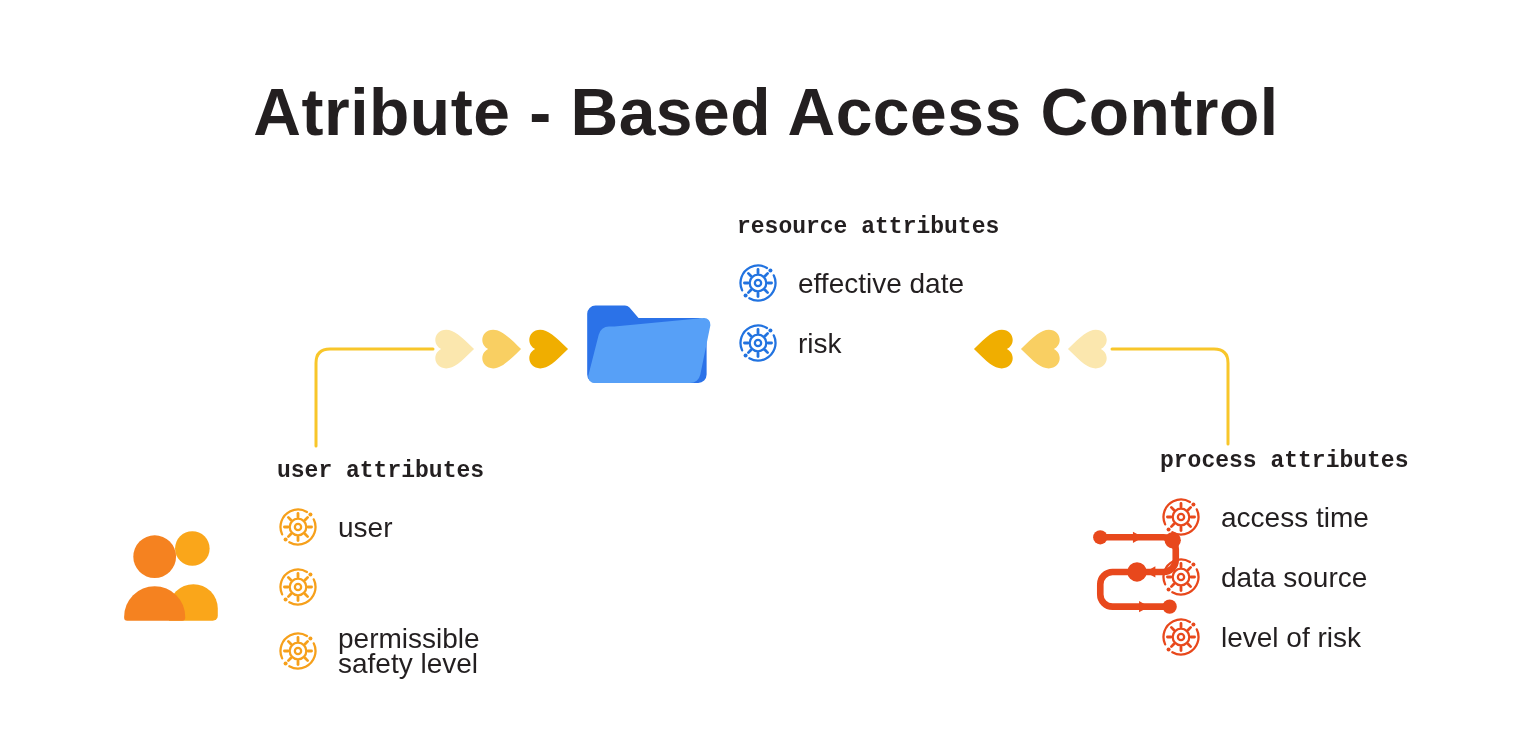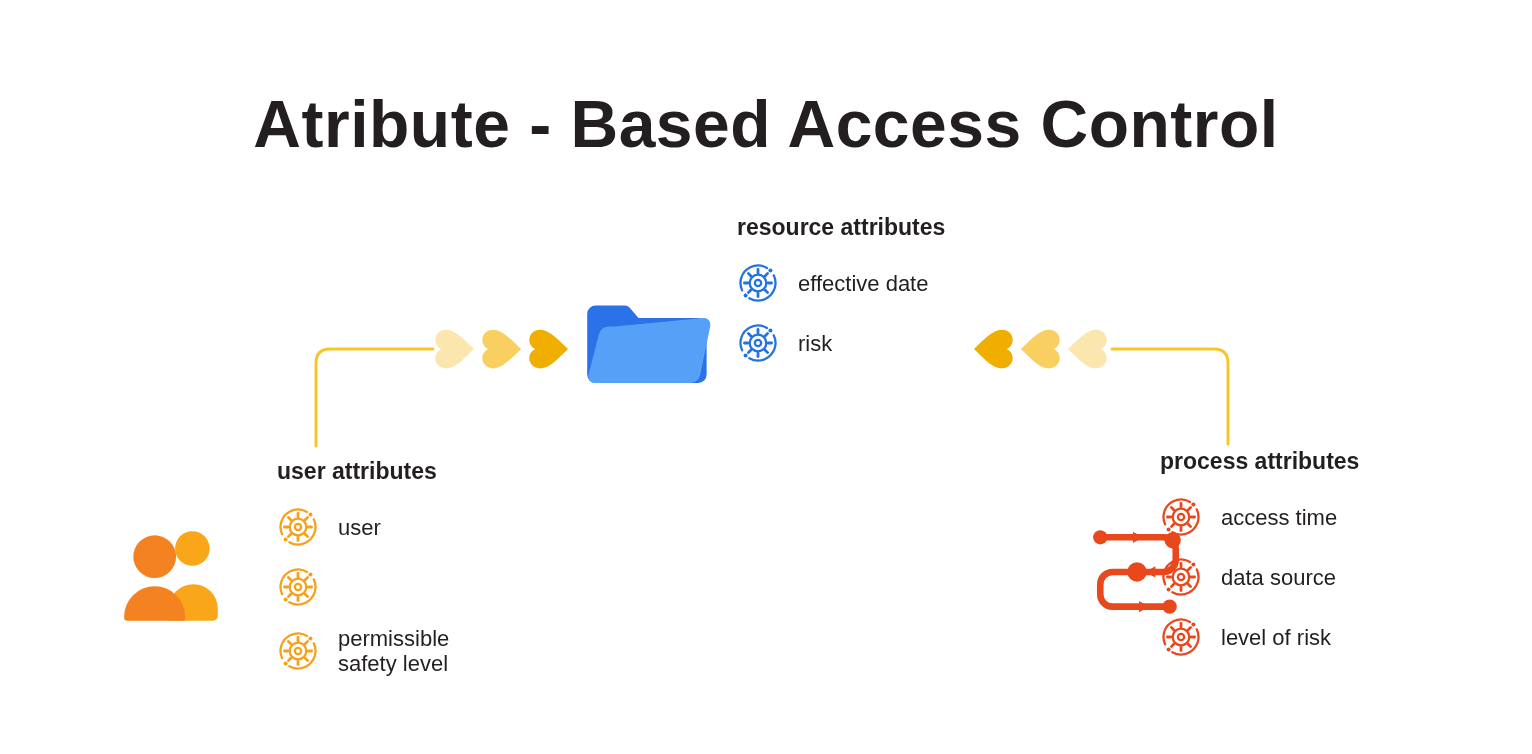--- a/index.html
+++ b/index.html
@@ -5,34 +5,34 @@
   html, body { margin: 0; padding: 0; }
   body {
     width: 1532px; height: 754px;
     background: #ffffff;
     font-family: "Liberation Sans", "DejaVu Sans", sans-serif;
     color: var(--c-text, #231f20);
     overflow: hidden;
   }
   .canvas { position: relative; width: 1532px; height: 754px; }
   .title {
-    position: absolute; top: 74px; left: 0; right: 0; margin: 12px;
+    position: absolute; top: 74px; left: 0; right: 0; margin: 0;
     text-align: center; font-size: 66px; font-weight: 700;
     letter-spacing: 0.5px; color: var(--c-text, #231f20);
   }
   .layer { position: absolute; left: 0; top: 0; width: 1532px; height: 754px; pointer-events: none; }
   .abs { position: absolute; }
   .group { position: absolute; }
-  .group h2 { margin: 0 0 22px 0; font-size: 23px; font-weight: 700; line-height: 26px; }
+  .group h2 { margin: 0 0 22px 0; font-size: 23px; font-weight: 700; line-height: 26px; font-family: Liberation Mono, monospace; }
   .row { display: flex; align-items: center; gap: 19px; margin-bottom: 18px; }
   .gear { width: 42px; height: 42px; flex: none; }
   .g-blue   { color: var(--c-accent-blue, #2273e0); }
   .g-orange { color: var(--c-accent-orange, #f6a01b); }
   .g-red    { color: var(--c-accent-red, #e8481c); }
-  .txt { font-size: 22px; line-height: 25px; }
+  .txt { font-size: 28px; line-height: 25px; }
 </style>
 </head>
 <body>
 
 <div class="canvas">
 
   <svg width="0" height="0" style="position:absolute" aria-hidden="true">
     <defs>
       <g id="gear" fill="none" stroke="currentColor" stroke-width="2.6" stroke-linecap="round">
         <circle cx="24" cy="24" r="20" stroke-dasharray="50.5 12.3" transform="rotate(-26 24 24)"></circle>

